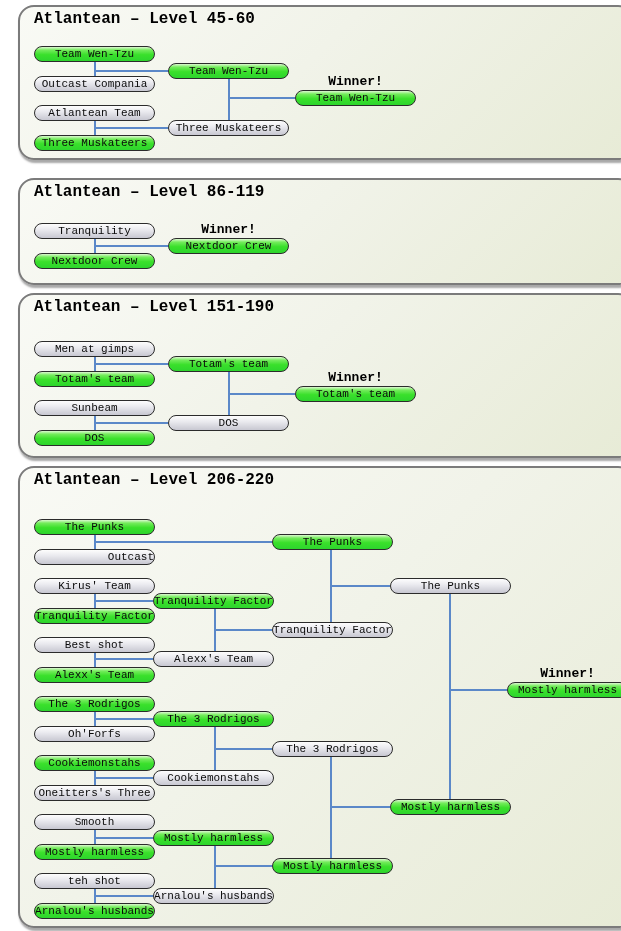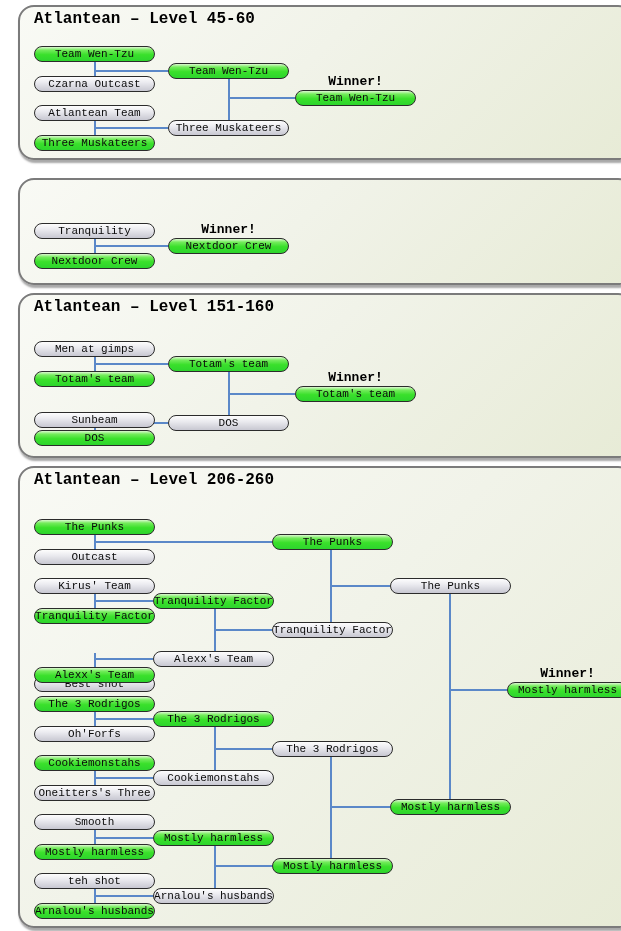--- a/index.html
+++ b/index.html
@@ -29,55 +29,56 @@
 <div id="stage">
   <div class="panel" id="panel-0" style="top: 5px; height: 151px;">
     <div class="panel-title">Atlantean – Level 45-60</div>
   <div class="line v" style="left: 74px; top: 55px; height: 14px;"></div>
       <div class="line h" style="left: 74px; top: 63px; width: 74px;"></div>
       <div class="line v" style="left: 74px; top: 114px; height: 14px;"></div>
       <div class="line h" style="left: 74px; top: 120px; width: 74px;"></div>
       <div class="line v" style="left: 208px; top: 72px; height: 41px;"></div>
       <div class="line h" style="left: 208px; top: 90px; width: 67px;"></div>
       <div class="pill advance" style="left: 14px; top: 39px;">Team Wen-Tzu</div>
-      <div class="pill eliminated" style="left: 14px; top: 69px;">Czarna Outcast</div>
+      <div class="pill eliminated" style="left: 14px; top: 69px;">Outcast Compania</div>
       <div class="pill eliminated" style="left: 14px; top: 98px;">Atlantean Team</div>
       <div class="pill advance" style="left: 14px; top: 128px;">Three Muskateers</div>
       <div class="pill advance" style="left: 148px; top: 56px;">Team Wen-Tzu</div>
       <div class="pill eliminated" style="left: 148px; top: 113px;">Three Muskateers</div>
       <div class="pill advance" style="left: 275px; top: 83px;">Team Wen-Tzu</div>
       <div class="winner-heading" style="left: 275px; top: 67px;">Winner!</div>
     </div>
   <div class="panel" id="panel-1" style="top: 178px; height: 103px;">
+    <div class="panel-title">Atlantean – Level 86-119</div>
   <div class="line v" style="left: 74px; top: 59px; height: 14px;"></div>
       <div class="line h" style="left: 74px; top: 65px; width: 74px;"></div>
       <div class="pill eliminated" style="left: 14px; top: 43px;">Tranquility</div>
       <div class="pill advance" style="left: 14px; top: 73px;">Nextdoor Crew</div>
       <div class="pill advance" style="left: 148px; top: 58px;">Nextdoor Crew</div>
       <div class="winner-heading" style="left: 148px; top: 42px;">Winner!</div>
     </div>
   <div class="panel" id="panel-2" style="top: 293px; height: 161px;">
-    <div class="panel-title">Atlantean – Level 151-160</div>
+    <div class="panel-title">Atlantean – Level 151-190</div>
   <div class="line v" style="left: 74px; top: 62px; height: 14px;"></div>
       <div class="line h" style="left: 74px; top: 68px; width: 74px;"></div>
       <div class="line v" style="left: 74px; top: 121px; height: 14px;"></div>
       <div class="line h" style="left: 74px; top: 127px; width: 74px;"></div>
       <div class="line v" style="left: 208px; top: 77px; height: 43px;"></div>
       <div class="line h" style="left: 208px; top: 98px; width: 67px;"></div>
       <div class="pill eliminated" style="left: 14px; top: 46px;">Men at gimps</div>
       <div class="pill advance" style="left: 14px; top: 76px;">Totam's team</div>
-      <div class="pill eliminated" style="left: 14px; top: 105px; margin-top: 12px;">Sunbeam</div>
+      <div class="pill eliminated" style="left: 14px; top: 105px;">Sunbeam</div>
       <div class="pill advance" style="left: 14px; top: 135px;">DOS</div>
       <div class="pill advance" style="left: 148px; top: 61px;">Totam's team</div>
       <div class="pill eliminated" style="left: 148px; top: 120px;">DOS</div>
       <div class="pill advance" style="left: 275px; top: 91px;">Totam's team</div>
       <div class="winner-heading" style="left: 275px; top: 75px;">Winner!</div>
     </div>
   <div class="panel" id="panel-3" style="top: 466px; height: 458px;">
-    <div class="panel-title">Atlantean – Level 206-260</div>
+    <div class="panel-title">Atlantean – Level 206-220</div>
   <div class="line v" style="left: 74px; top: 67px; height: 14px;"></div>
       <div class="line h" style="left: 74px; top: 73px; width: 178px;"></div>
       <div class="line v" style="left: 74px; top: 126px; height: 14px;"></div>
       <div class="line h" style="left: 74px; top: 132px; width: 59px;"></div>
       <div class="line v" style="left: 74px; top: 185px; height: 14px;"></div>
       <div class="line h" style="left: 74px; top: 190px; width: 59px;"></div>
       <div class="line v" style="left: 74px; top: 244px; height: 14px;"></div>
       <div class="line h" style="left: 74px; top: 250px; width: 59px;"></div>
       <div class="line v" style="left: 74px; top: 303px; height: 14px;"></div>
       <div class="line h" style="left: 74px; top: 309px; width: 59px;"></div>
@@ -91,24 +92,24 @@
       <div class="line h" style="left: 194px; top: 280px; width: 58px;"></div>
       <div class="line v" style="left: 194px; top: 378px; height: 42px;"></div>
       <div class="line h" style="left: 194px; top: 397px; width: 58px;"></div>
       <div class="line v" style="left: 310px; top: 82px; height: 72px;"></div>
       <div class="line h" style="left: 310px; top: 117px; width: 60px;"></div>
       <div class="line v" style="left: 310px; top: 289px; height: 101px;"></div>
       <div class="line h" style="left: 310px; top: 338px; width: 60px;"></div>
       <div class="line v" style="left: 429px; top: 126px; height: 205px;"></div>
       <div class="line h" style="left: 429px; top: 221px; width: 58px;"></div>
       <div class="pill advance" style="left: 14px; top: 51px;">The Punks</div>
-      <div class="pill eliminated" style="left: 14px; top: 81px;">Outcast</div>
+      <div class="pill eliminated" style="left: 14px; top: 81px; text-align: right;">Outcast</div>
       <div class="pill eliminated" style="left: 14px; top: 110px;">Kirus' Team</div>
       <div class="pill advance" style="left: 14px; top: 140px;">Tranquility Factor</div>
-      <div class="pill eliminated" style="left: 14px; top: 169px; margin-top: 39px;">Best shot</div>
+      <div class="pill eliminated" style="left: 14px; top: 169px;">Best shot</div>
       <div class="pill advance" style="left: 14px; top: 199px;">Alexx's Team</div>
       <div class="pill advance" style="left: 14px; top: 228px;">The 3 Rodrigos</div>
       <div class="pill eliminated" style="left: 14px; top: 258px;">Oh'Forfs</div>
       <div class="pill advance" style="left: 14px; top: 287px;">Cookiemonstahs</div>
       <div class="pill eliminated" style="left: 14px; top: 317px;">Oneitters's Three</div>
       <div class="pill eliminated" style="left: 14px; top: 346px;">Smooth</div>
       <div class="pill advance" style="left: 14px; top: 376px;">Mostly harmless</div>
       <div class="pill eliminated" style="left: 14px; top: 405px;">teh shot</div>
       <div class="pill advance" style="left: 14px; top: 435px;">Arnalou's husbands</div>
       <div class="pill advance" style="left: 133px; top: 125px;">Tranquility Factor</div>

